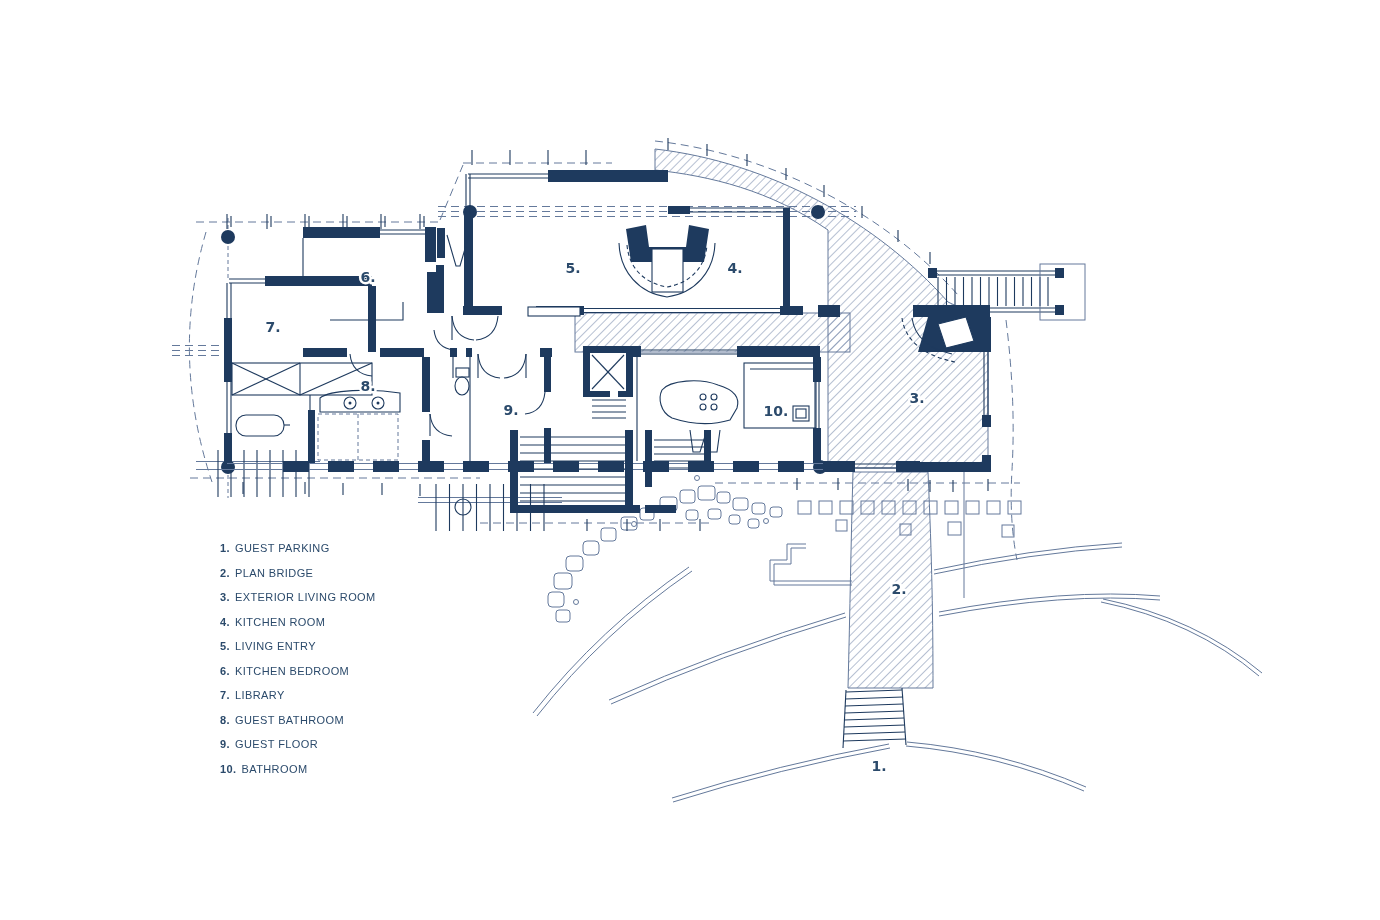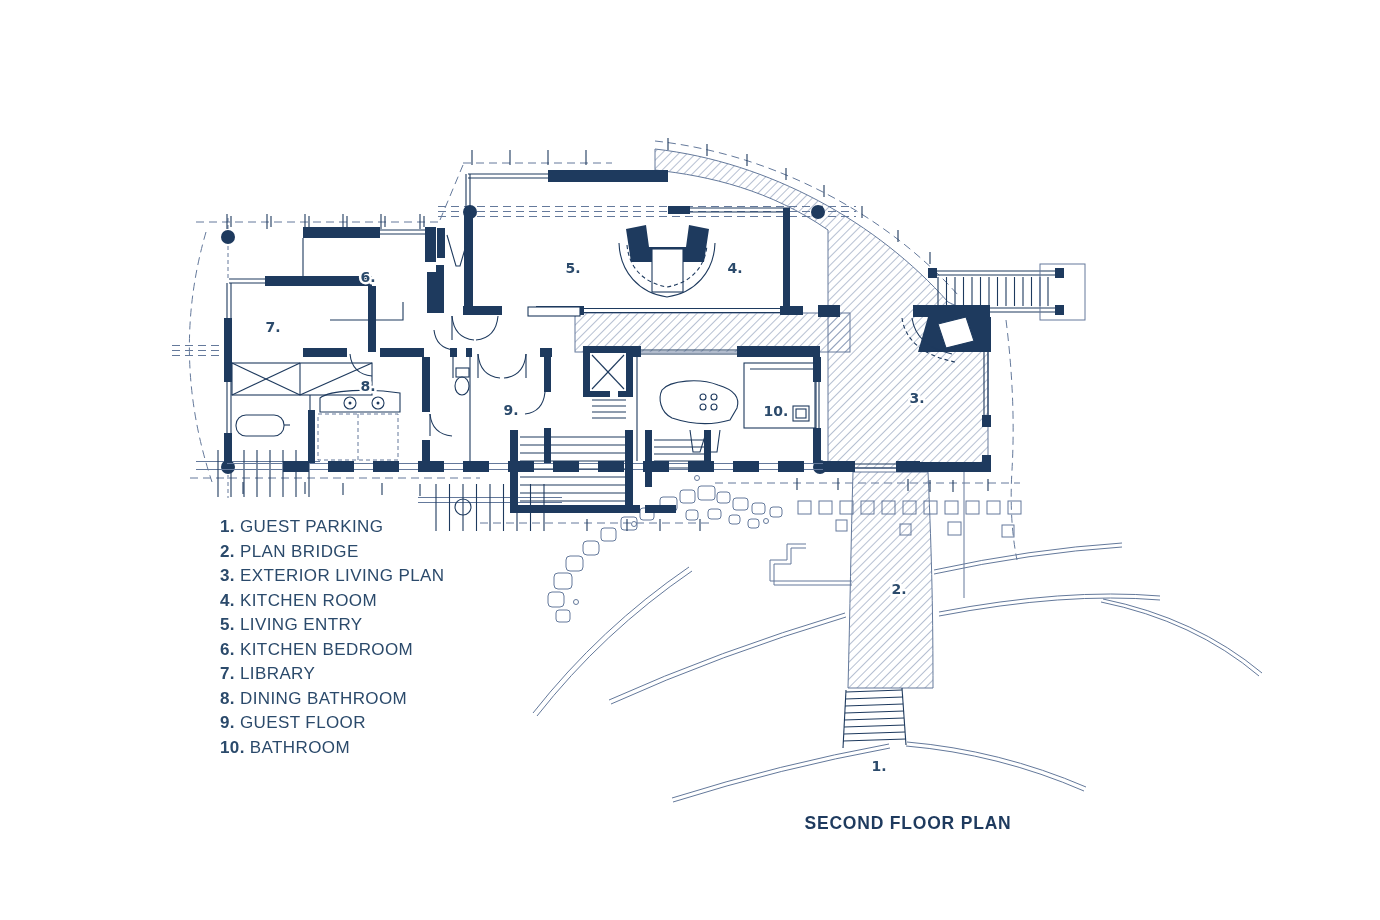--- a/index.html
+++ b/index.html
@@ -15,22 +15,22 @@
   .w{fill:var(--ink);stroke:none;}
   .t{stroke:var(--ink);stroke-width:1.1;fill:none;}
   .tn{stroke:var(--thin);stroke-width:1;fill:none;}
   .d{stroke-dasharray:8 5;}
   .d2{stroke-dasharray:4 3;}
   .hatchfill{fill:url(#hatch);stroke:var(--thin);stroke-width:1;}
   .whitebox{fill:#fff;stroke:var(--ink);stroke-width:1.1;}
   .lbl{font:bold 14px "DejaVu Sans",sans-serif;fill:var(--text);
        paint-order:stroke;stroke:#fff;stroke-width:5px;stroke-linejoin:round;
        text-anchor:middle;}
-  #legend{position:absolute;left:220px;top:515px;color:var(--text);
-          font-size:17px;letter-spacing:.4px;}
+  #legend{position:absolute;left:220px;top:536px;color:var(--text);
+          font-size:11px;letter-spacing:.4px;}
   #legend .row{height:24.5px;line-height:24.5px;white-space:nowrap;}
   #legend .num{font-weight:bold;margin-right:5px;}
   #title{position:absolute;left:758px;top:813px;width:300px;text-align:center;
          color:var(--ink);font-size:17.5px;font-weight:bold;letter-spacing:.8px;}
 </style>
 </head>
 <body>
 
 <div id="page">
 <svg width="1380" height="920" viewBox="0 0 1380 920">
@@ -455,24 +455,23 @@
     <text class="lbl" x="273" y="332">7.</text>
     <text class="lbl" x="368" y="391">8.</text>
     <text class="lbl" x="511" y="415">9.</text>
     <text class="lbl" x="776" y="416">10.</text>
   </g>
 </svg>
 
 <div id="legend">
   <div class="row"><span class="num">1.</span><span>GUEST PARKING</span></div>
   <div class="row"><span class="num">2.</span><span>PLAN BRIDGE</span></div>
-  <div class="row"><span class="num">3.</span><span>EXTERIOR LIVING PLAN</span></div>
+  <div class="row"><span class="num">3.</span><span>EXTERIOR LIVING ROOM</span></div>
   <div class="row"><span class="num">4.</span><span>KITCHEN ROOM</span></div>
   <div class="row"><span class="num">5.</span><span>LIVING ENTRY</span></div>
   <div class="row"><span class="num">6.</span><span>KITCHEN BEDROOM</span></div>
   <div class="row"><span class="num">7.</span><span>LIBRARY</span></div>
-  <div class="row"><span class="num">8.</span><span>DINING BATHROOM</span></div>
+  <div class="row"><span class="num">8.</span><span>GUEST BATHROOM</span></div>
   <div class="row"><span class="num">9.</span><span>GUEST FLOOR</span></div>
   <div class="row"><span class="num">10.</span><span>BATHROOM</span></div>
 </div>
 
-<div id="title">SECOND FLOOR PLAN</div>
 </div>
 
 </body></html>

